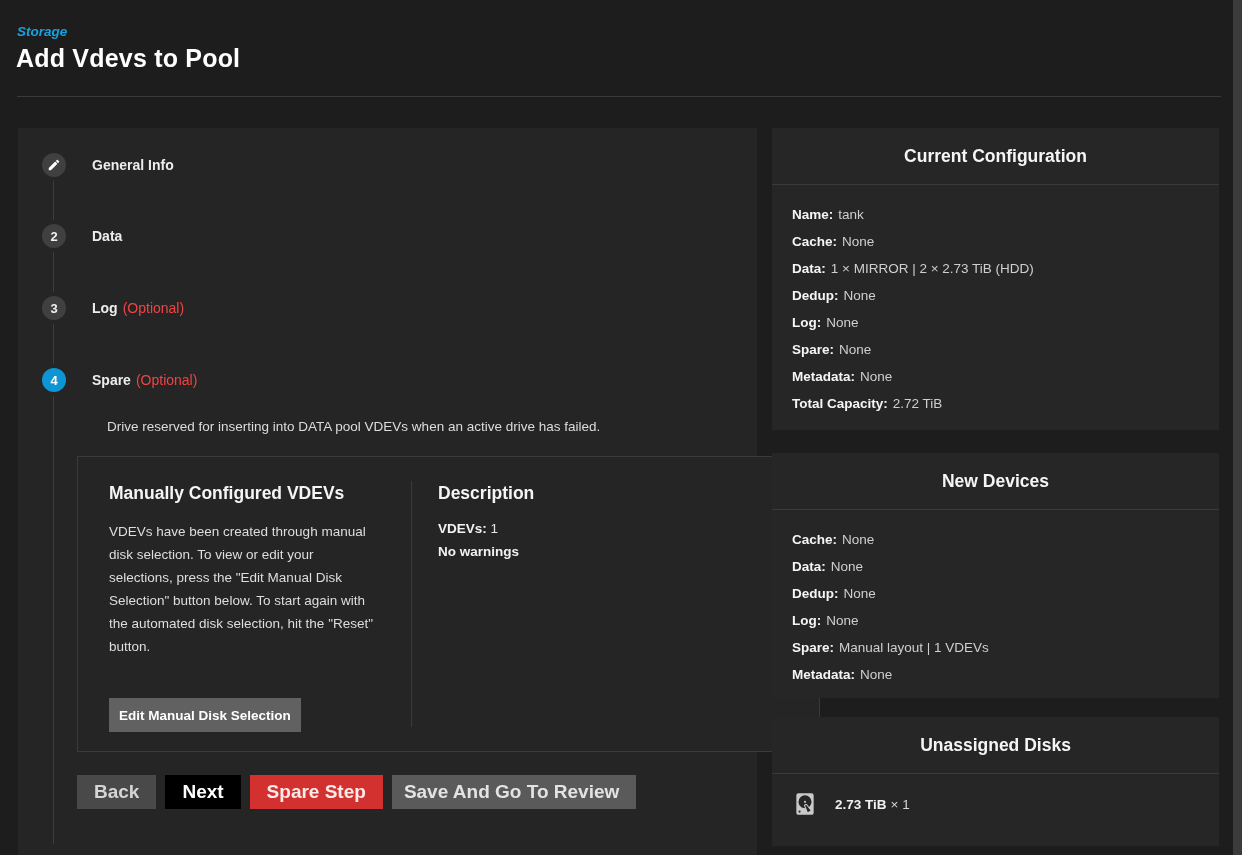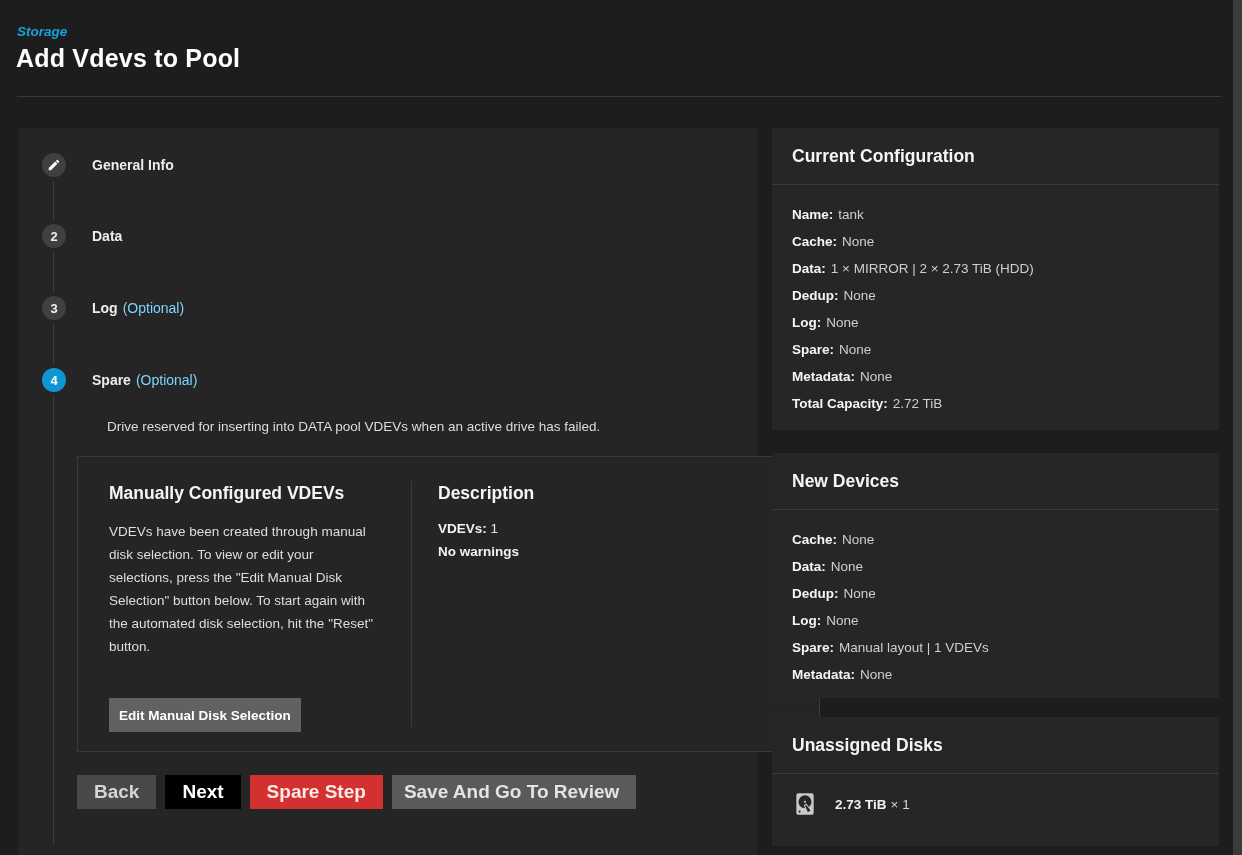--- a/index.html
+++ b/index.html
@@ -29,21 +29,21 @@
     background:#252525;
   }
   .step { position:absolute; left:24px; display:flex; align-items:center; gap:26px; cursor:pointer; }
   .step-circle {
     width:24px; height:24px; border-radius:50%; background:#404040;
     display:flex; align-items:center; justify-content:center;
     font-size:13px; font-weight:700; color:#f0f0f0; flex:0 0 24px;
   }
   .step-circle.active { background:#0d96d3; color:#fff; }
   .step-label { font-size:14px; font-weight:700; color:#ededed; }
-  .step-optional { font-size:14px; color:#7dd3fc; font-weight:400; margin-left:5px; }
+  .step-optional { font-size:14px; color:#ef4444; font-weight:400; margin-left:5px; }
   .connector { position:absolute; left:35px; width:1px; background:#3d3d3d; }
 
   .step-description {
     position:absolute; left:89px; top:291px; width:620px;
     font-size:13.5px; color:#dcdcdc;
   }
 
   
   .manual-card {
     position:absolute; left:59px; top:328px; width:743px; height:296px;
@@ -82,21 +82,21 @@
   .btn-reset { background:#d23130; color:#fbeaea; }
   .btn-save { background:#5a5a5a; color:#e3e3e3;padding-left:12px; }
 
   
   .info-panel { position:absolute; left:772px; width:447px; background:#262626; }
   .panel-a { top:128px; height:302px; }
   .panel-b { top:453px; height:245px; }
   .panel-c { top:717px; height:129px; }
   .panel-header {
     height:57px; border-bottom:1px solid #3a3a3a;
-    display:flex; align-items:center; padding:0 20px;
+    display:flex; align-items:center; padding:0 20px;justify-content:center;
   }
   .panel-title { font-size:17.5px; font-weight:800; color:#f5f5f5; }
   .panel-rows { padding:16px 20px 8px 20px; }
   .panel-row { line-height:27px; font-size:13.5px; color:#cfcfcf; white-space:nowrap; }
   .panel-row .row-label { font-weight:700; color:#f5f5f5; margin-right:5px; }
 
   .disk-row { display:flex; align-items:center; gap:17px; padding:17px 20px; }
   .disk-row .disk-size { font-size:13.5px; font-weight:700; color:#f0f0f0; }
   .disk-row .disk-count { font-size:13.5px; color:#d6d6d6; margin-left:4px; }
 

